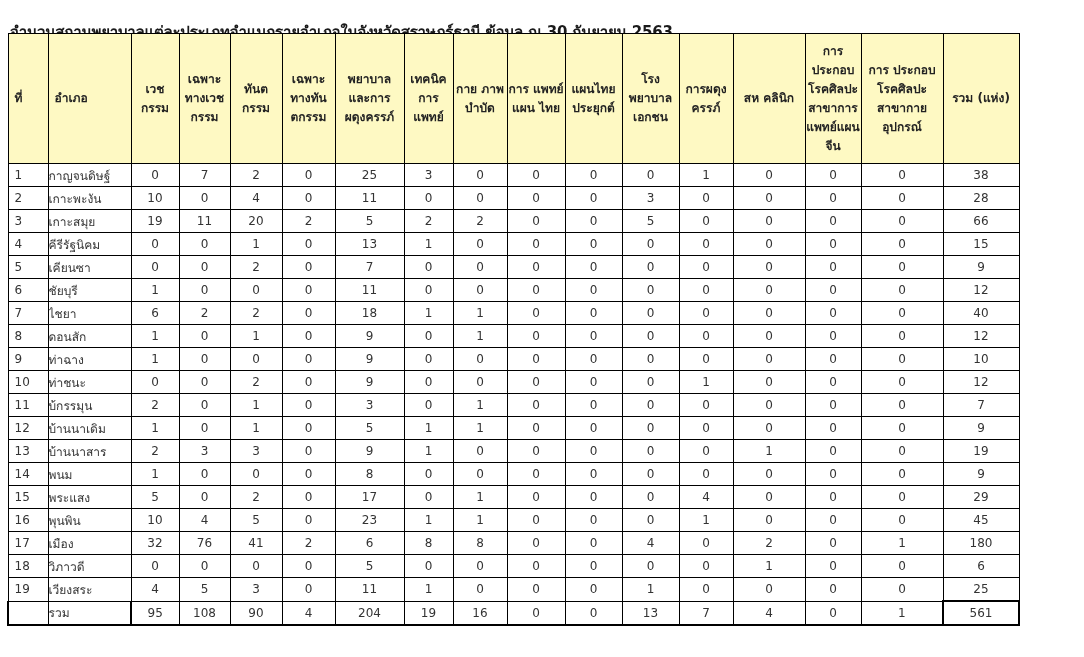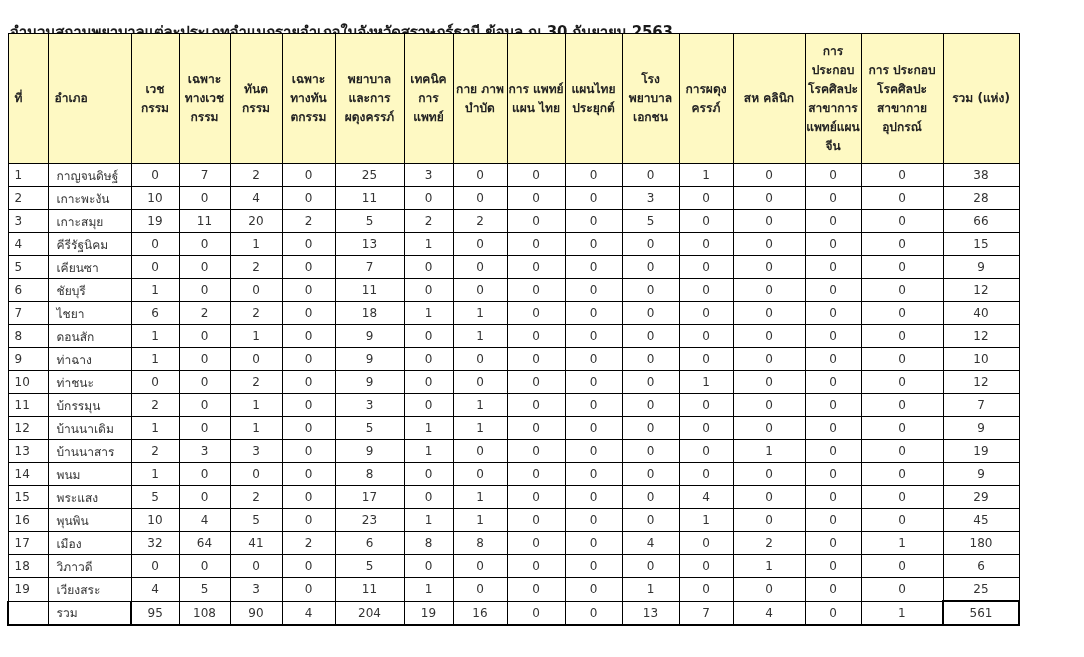--- a/index.html
+++ b/index.html
@@ -5,21 +5,21 @@
   html, body { margin:0; padding:0; background:#ffffff; }
   body { width:1084px; height:657px; position:relative; overflow:hidden;
          font-family:"DejaVu Sans", sans-serif; color:#222; }
   .title { position:absolute; left:10px; top:20px; font-size:15px; font-weight:bold; color:#1a1a1a; white-space:nowrap; letter-spacing:-0.2px; }
   table { position:absolute; left:7px; top:33px; border-collapse:collapse; table-layout:fixed; width:1069px; }
   th, td { border:1px solid #000; padding:0; text-align:center; vertical-align:middle; overflow:hidden; }
   thead th { background:#fef9c3; font-weight:bold; font-size:12px; line-height:19px; height:129px; color:#222; }
   thead th.left { text-align:left; padding-left:6px; }
   tbody td { height:22px; font-size:12px; color:#333; }
   tbody td.left { text-align:left; padding-left:6px; }
-  tbody td.name { text-align:left; padding-left:8px; }
+  tbody td.name { text-align:left; }
   tr.total td { border-bottom:2px solid #000; }
   tr.total td.first { border-left:2px solid #000; }
   tr.total td.name { border-right:2px solid #000;margin-left:47px; }
   tr.total td.grand { border:2px solid #000; }
 </style>
 </head>
 <body>
 
 <div class="title">จำนวนสถานพยาบาลแต่ละประเภทจำแนกรายอำเภอในจังหวัดสุราษฎร์ธานี  ข้อมูล ณ 30 กันยายน 2563</div>
 
@@ -367,21 +367,21 @@
         <td>1</td>
         <td>0</td>
         <td>0</td>
         <td>0</td>
         <td>45</td>
       </tr>
       <tr>
         <td class="left">17</td>
         <td class="name">เมือง</td>
         <td>32</td>
-        <td>64</td>
+        <td>76</td>
         <td>41</td>
         <td>2</td>
         <td>6</td>
         <td>8</td>
         <td>8</td>
         <td>0</td>
         <td>0</td>
         <td>4</td>
         <td>0</td>
         <td>2</td>

